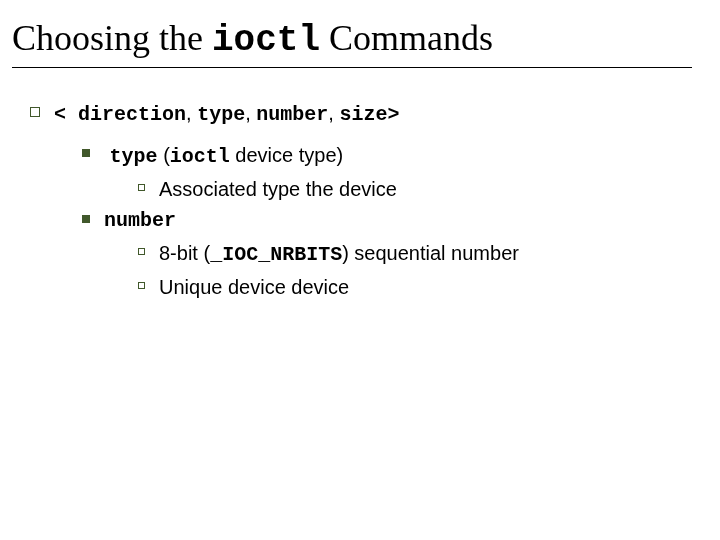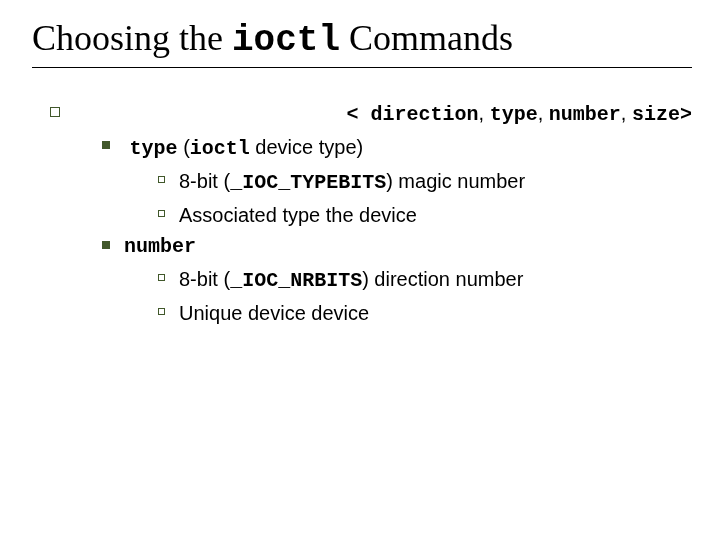--- a/index.html
+++ b/index.html
@@ -9,21 +9,21 @@
     height: 540px;
     background: #ffffff;
     font-family: "Times New Roman", Times, serif;
     color: #000;
     overflow: hidden;
   }
   .slide {
     width: 720px;
     height: 540px;
     box-sizing: border-box;
-    padding: 18px 28px 0 32px;
+    padding: 18px 28px 0 12px;
     position: relative;
   }
   .title {
     font-size: 36px;
     line-height: 1.15;
     margin: 0 0 6px 0;
     font-weight: normal;
   }
   .title .mono {
     font-family: "Courier New", Courier, monospace;
@@ -44,22 +44,21 @@
     font-weight: bold;
   }
   .sans {
     font-family: Arial, Helvetica, sans-serif;
     font-weight: normal;
   }
   .lvl1 {
     margin-left: 18px;
     display: flex;
     align-items: flex-start;
-    margin-bottom: 2px;
-    text-align: right;
+    margin-bottom: 10px;
   }
   .lvl2 {
     margin-left: 70px;
     display: flex;
     align-items: flex-start;
     margin-bottom: 2px;
     justify-content: space-between;
   }
   .lvl3 {
     margin-left: 126px;
@@ -113,41 +112,35 @@
       </div>
     </div>
 
     <div class="lvl2">
       <div class="bullet sq-solid"></div>
       <div class="txt">
         &nbsp;<span class="mono">type</span><span class="sans"> (</span><span class="mono">ioctl</span><span class="sans"> device type)</span>
       </div>
     </div>
 
-    <div class="lvl3">
-      <div class="bullet sq-small-hollow"></div>
-      <div class="txt">
-        <span class="sans">8-bit (</span><span class="mono">_IOC_TYPEBITS</span><span class="sans">) magic number</span>
-      </div>
-    </div>
 
     <div class="lvl3">
       <div class="bullet sq-small-hollow"></div>
       <div class="txt sans">Associated type the device</div>
     </div>
 
     <div class="lvl2">
       <div class="bullet sq-solid"></div>
       <div class="txt mono">number</div>
     </div>
 
     <div class="lvl3">
       <div class="bullet sq-small-hollow"></div>
       <div class="txt">
-        <span class="sans">8-bit (</span><span class="mono">_IOC_NRBITS</span><span class="sans">) direction number</span>
+        <span class="sans">8-bit (</span><span class="mono">_IOC_NRBITS</span><span class="sans">) sequential number</span>
       </div>
     </div>
 
     <div class="lvl3">
       <div class="bullet sq-small-hollow"></div>
       <div class="txt sans">Unique device device</div>
     </div>
 
   </div>
 </div>

